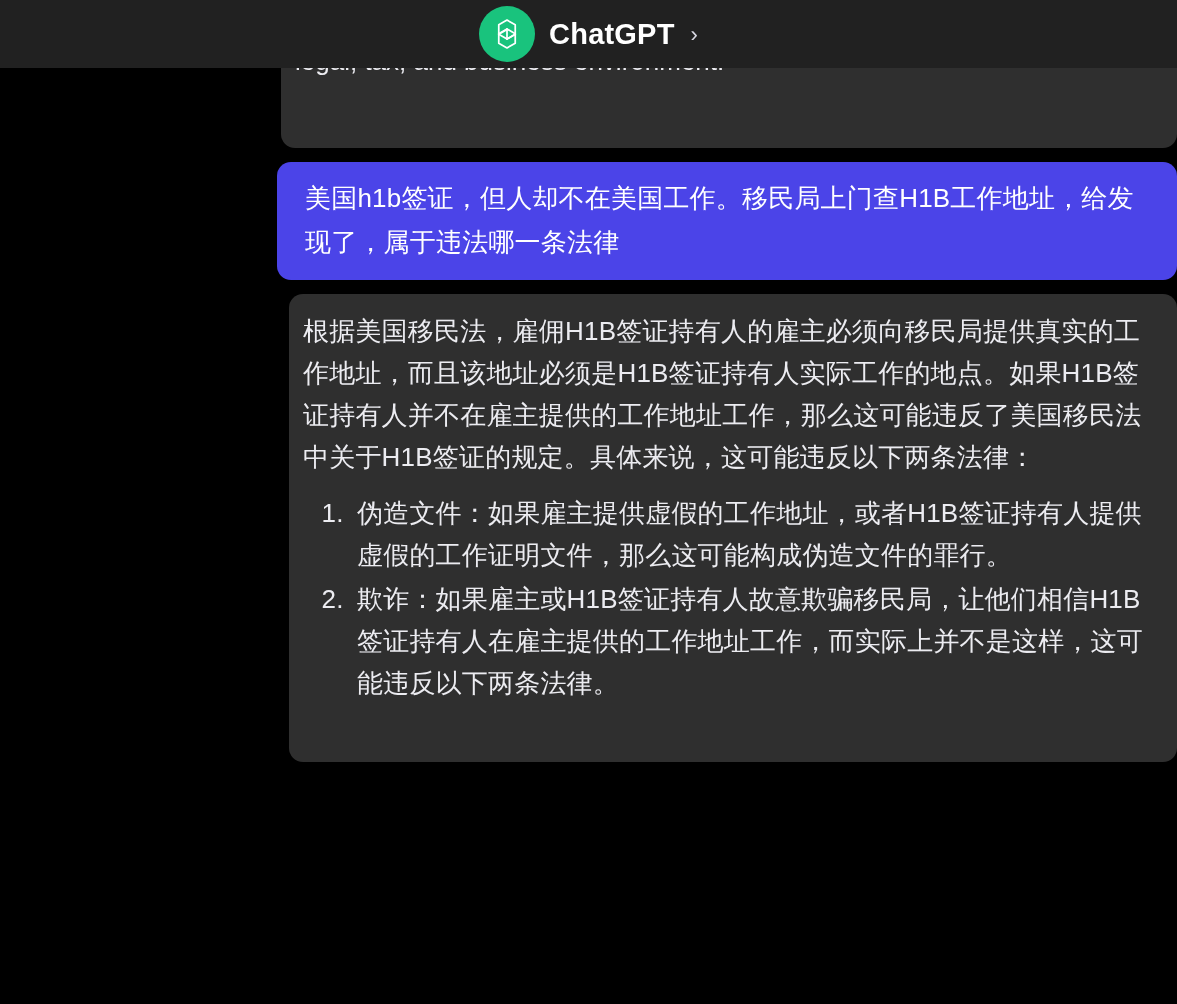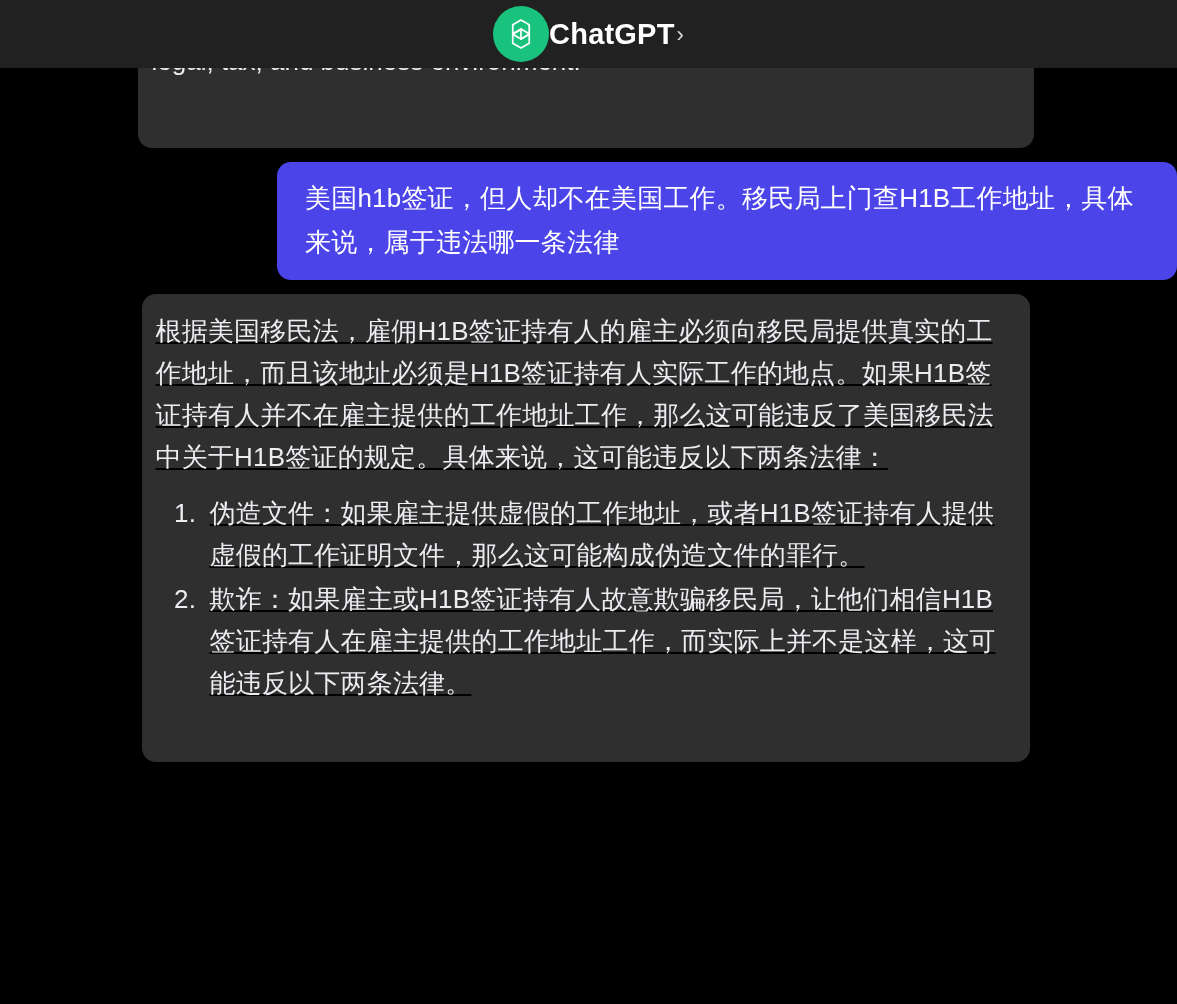--- a/index.html
+++ b/index.html
@@ -31,20 +31,21 @@
     display: flex;
     align-items: center;
     justify-content: center;
     box-sizing: border-box;
     z-index: 10;
   }
 
   .header-inner {
     display: flex;
     align-items: center;
+    gap: 14px;
     justify-content: flex-end;
   }
 
   .brand-logo {
     width: 56px;
     height: 56px;
     border-radius: 50%;
     background: #19c37d;
     display: flex;
     align-items: center;
@@ -79,21 +80,21 @@
     height: 936px;
     overflow: hidden;
   }
 
   .msg-row {
     display: flex;
     width: 100%;
     box-sizing: border-box;
   }
 
-  .msg-row.assistant { justify-content: center; text-decoration: underline; }
+  .msg-row.assistant { justify-content: flex-end; }
   .msg-row.user { justify-content: flex-end; }
 
   
   .bubble-assistant {
     background: #2f2f2f;
     color: #ececf1;
     border-radius: 14px;
     padding: 16px 22px 18px 14px;
     box-sizing: border-box;
     font-size: 26px;
@@ -182,21 +183,21 @@
     <div class="msg-row assistant">
       <div class="bubble-top">
         <span class="clip-text">legal, tax, and business environment.</span>
       </div>
     </div>
 
     <div class="spacer-14"></div>
 
     <div class="msg-row user">
       <div class="bubble-user">
-        <span>美国h1b签证，但人却不在美国工作。移民局上门查H1B工作地址，具体来说，属于违法哪一条法律</span>
+        <span>美国h1b签证，但人却不在美国工作。移民局上门查H1B工作地址，给发现了，属于违法哪一条法律</span>
       </div>
     </div>
 
     <div class="spacer-14"></div>
 
     <div class="msg-row assistant">
       <div class="bubble-assistant main-msg-wrap">
         <p>根据美国移民法，雇佣H1B签证持有人的雇主必须向移民局提供真实的工作地址，而且该地址必须是H1B签证持有人实际工作的地点。如果H1B签证持有人并不在雇主提供的工作地址工作，那么这可能违反了美国移民法中关于H1B签证的规定。具体来说，这可能违反以下两条法律：</p>
         <ol>
           <li>伪造文件：如果雇主提供虚假的工作地址，或者H1B签证持有人提供虚假的工作证明文件，那么这可能构成伪造文件的罪行。</li>

